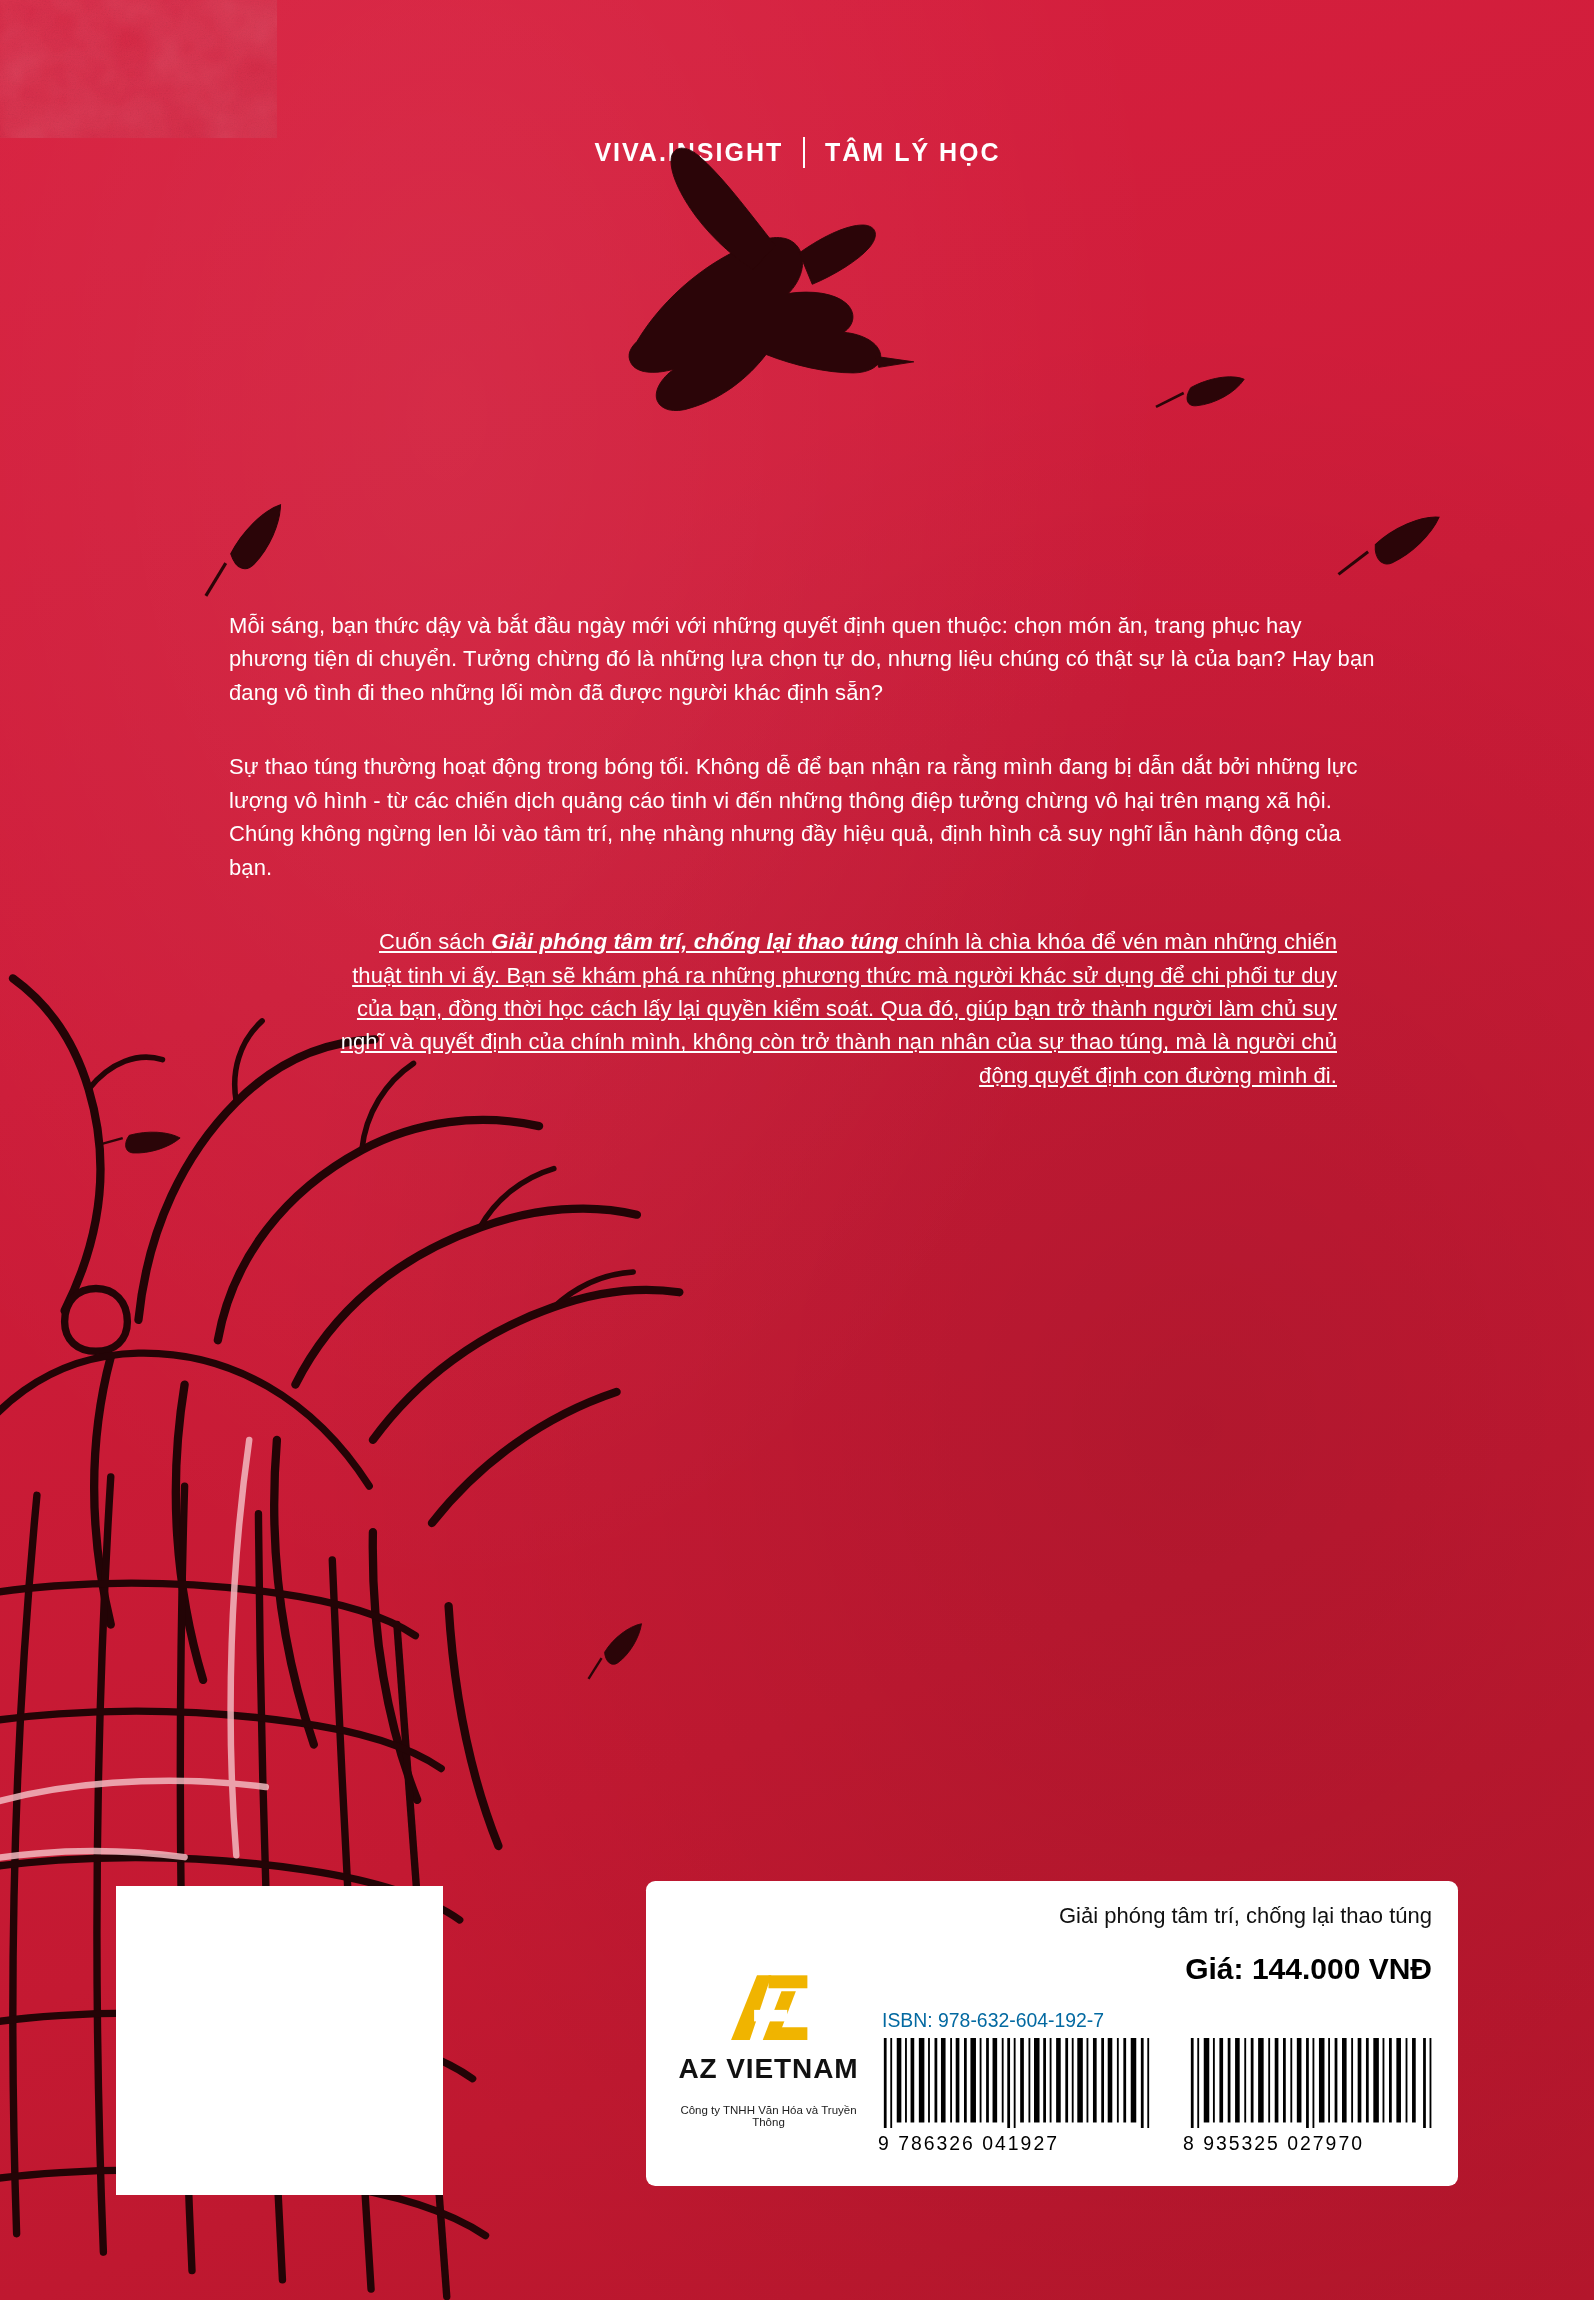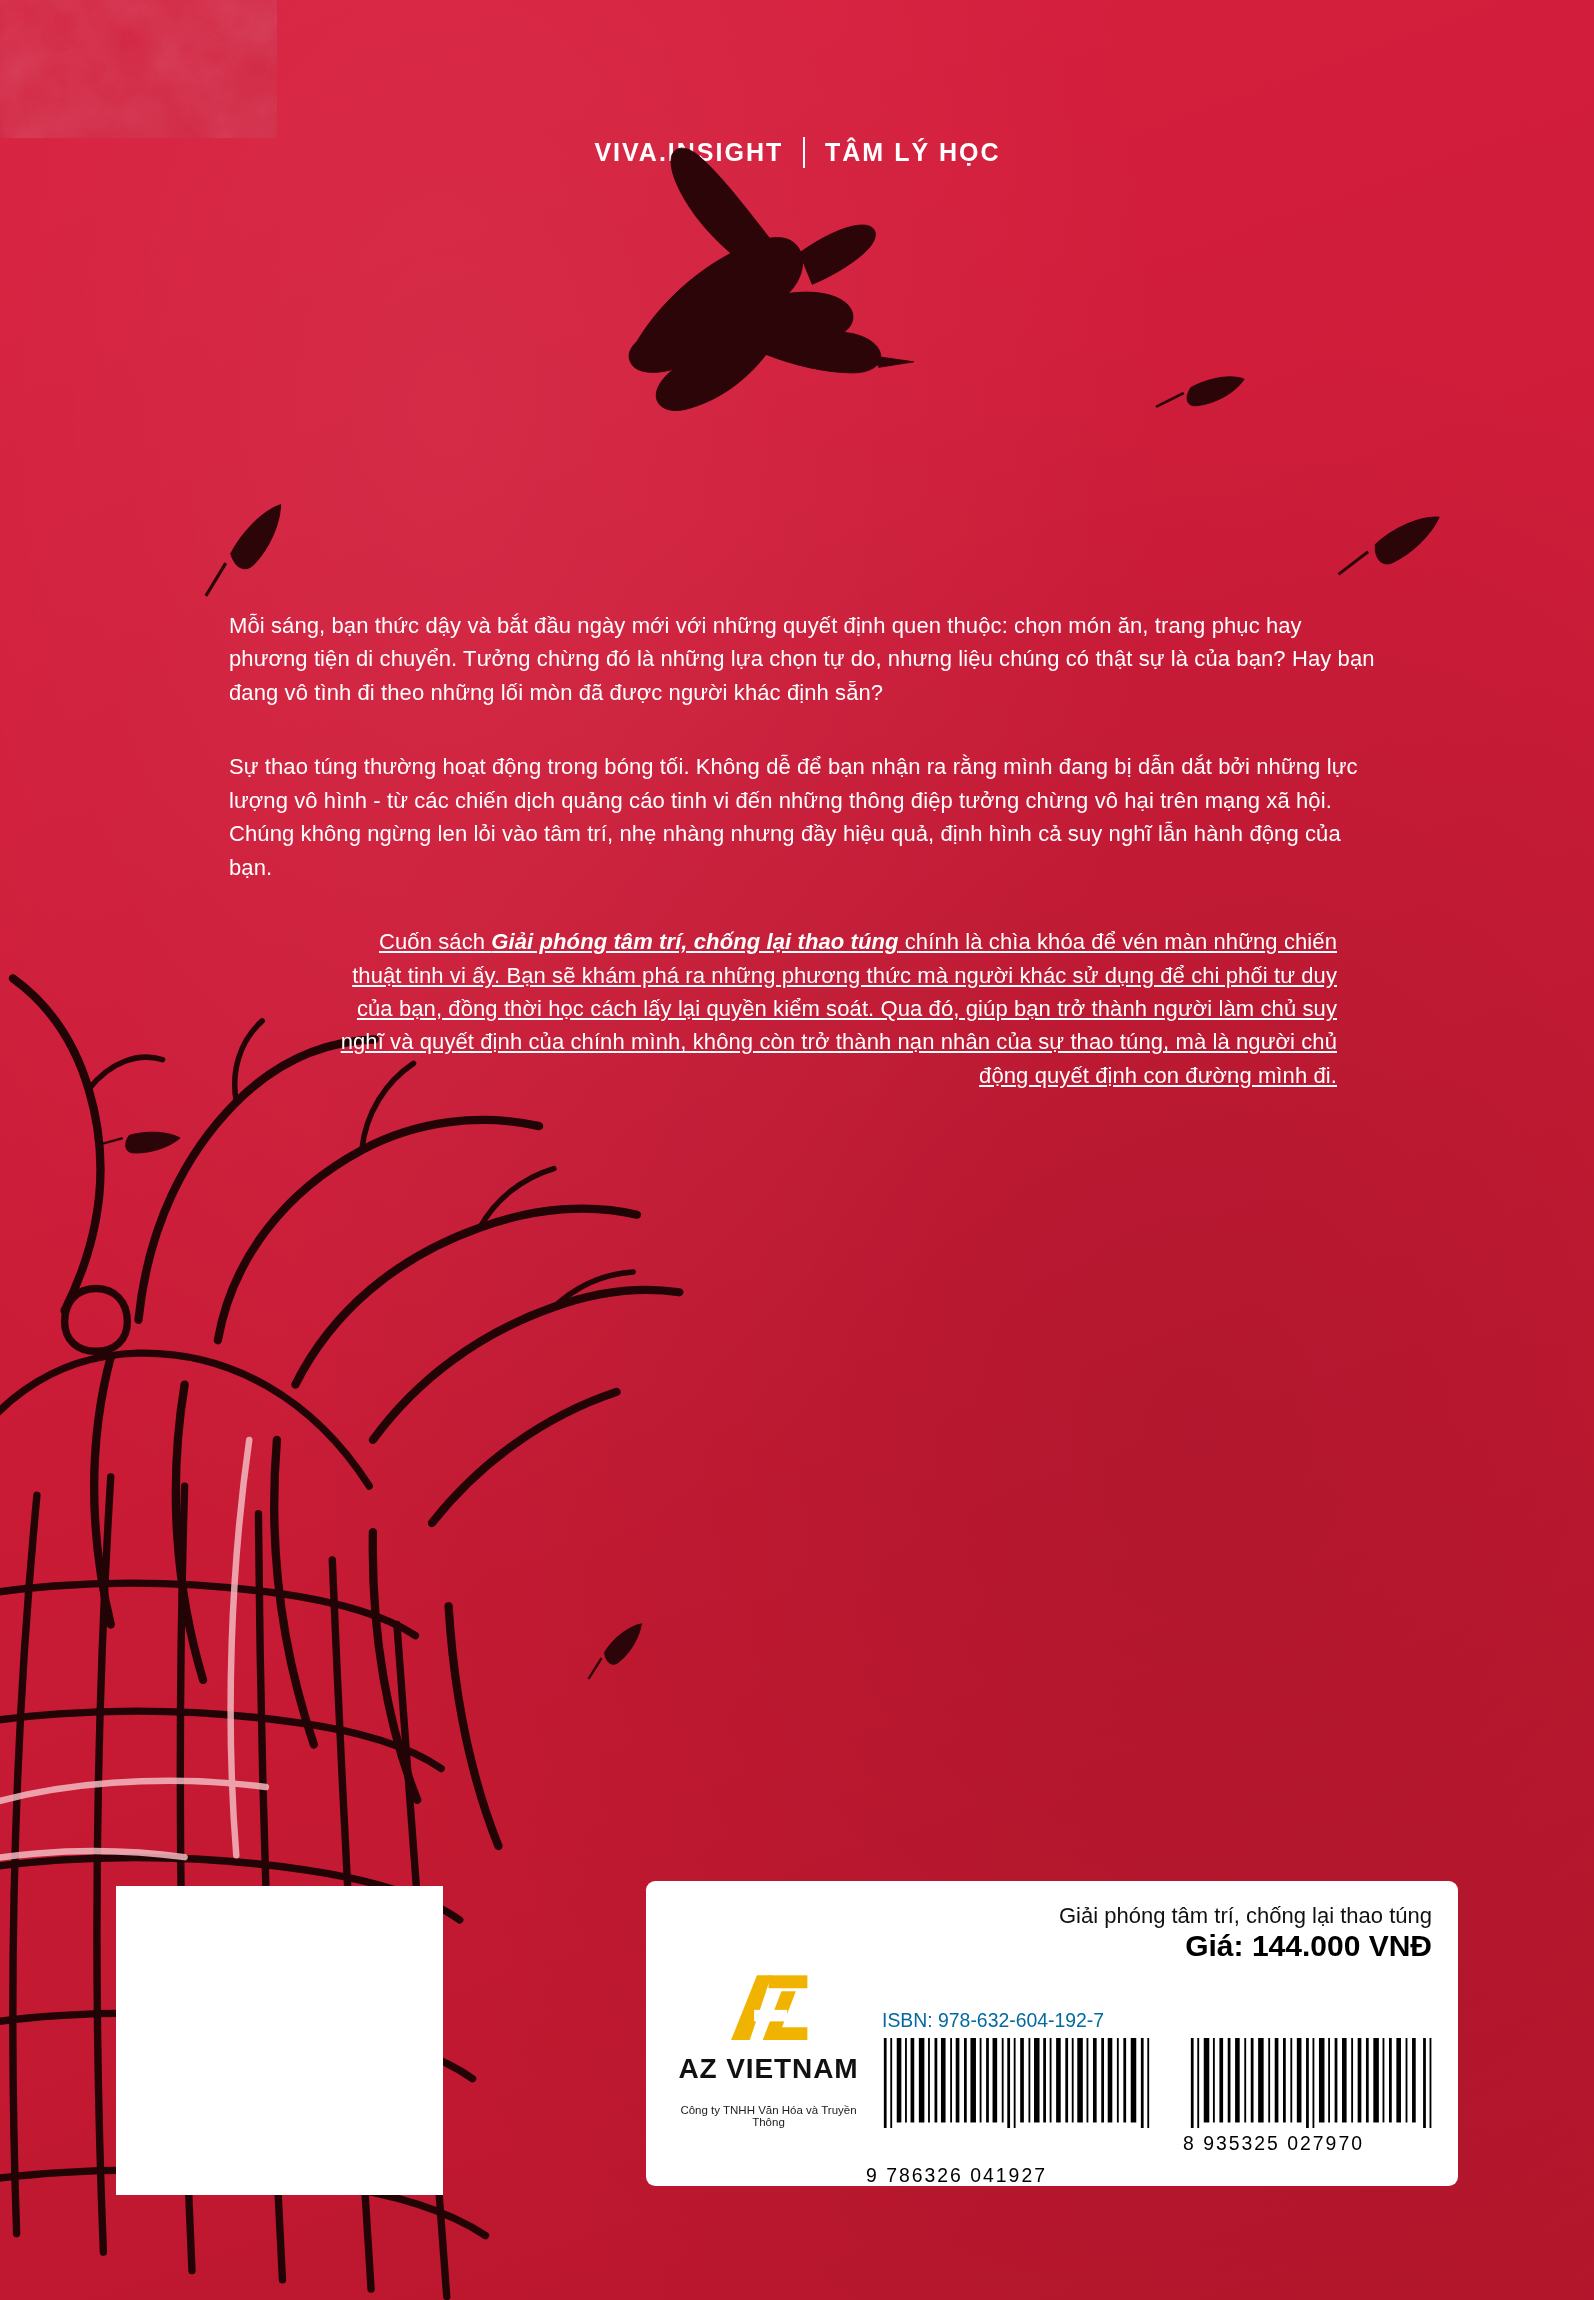--- a/index.html
+++ b/index.html
@@ -136,21 +136,21 @@
     right: 26px;
     top: 22px;
     text-align: right;
     font-size: 22px;
     color: #111111;
   }
   #panel-price {
     position: absolute;
     left: 0;
     right: 26px;
-    top: 48px;
+    top: 71px;
     text-align: right;
     font-size: 30px;
     font-weight: bold;
     color: #000000;
   }
   #isbn-text {
     position: absolute;
     left: 236px;
     top: 128px;
     font-size: 19.4px;
@@ -189,21 +189,21 @@
   .barcode.left { left: 236px; width: 269px; }
   .barcode.right { left: 543px; width: 247px; }
   .barcode-digits {
     position: absolute;
     top: 251px;
     font-size: 19.4px;
     color: #000;
     letter-spacing: 2px;
     white-space: nowrap;
   }
-  .barcode-digits.left { left: 220px; margin-top: 32px; }
+  .barcode-digits.left { left: 232px; }
   .barcode-digits.right { left: 537px; }
 </style>
 </head>
 <body>
 
 <div id="cover">
 
   <svg id="grain" xmlns="http://www.w3.org/2000/svg" viewBox="0 0 300 150" width="277" height="138">
     <defs>
       <filter id="fgrain">

